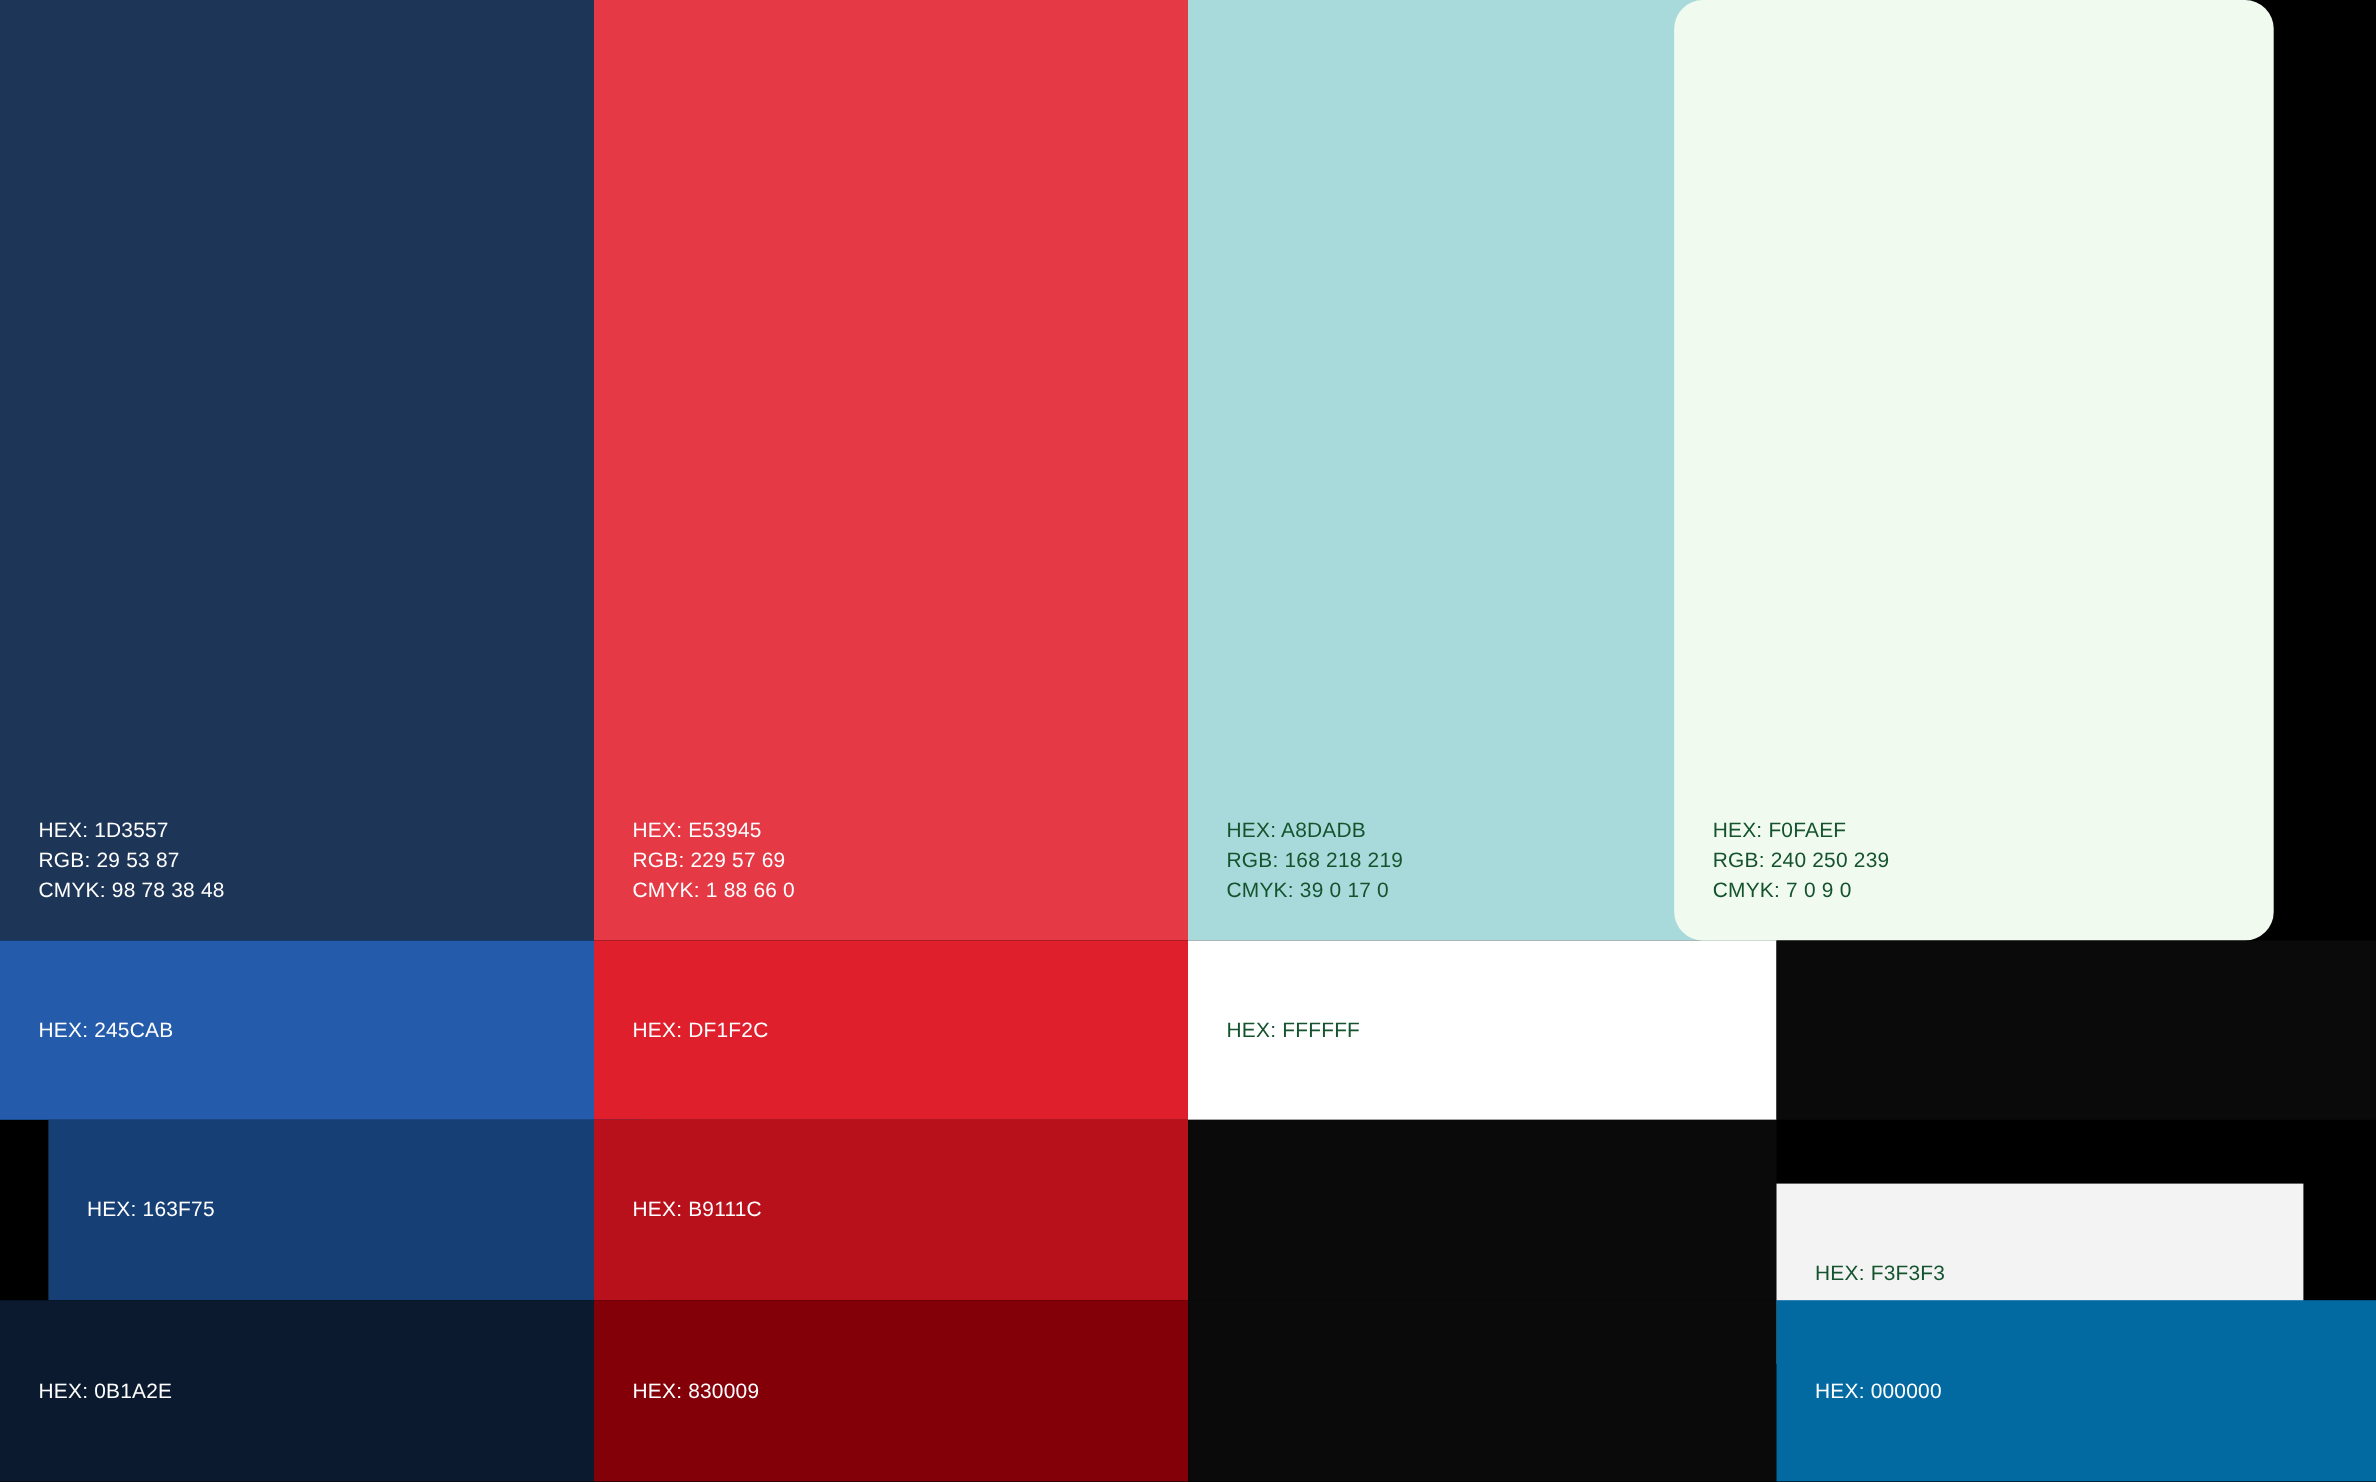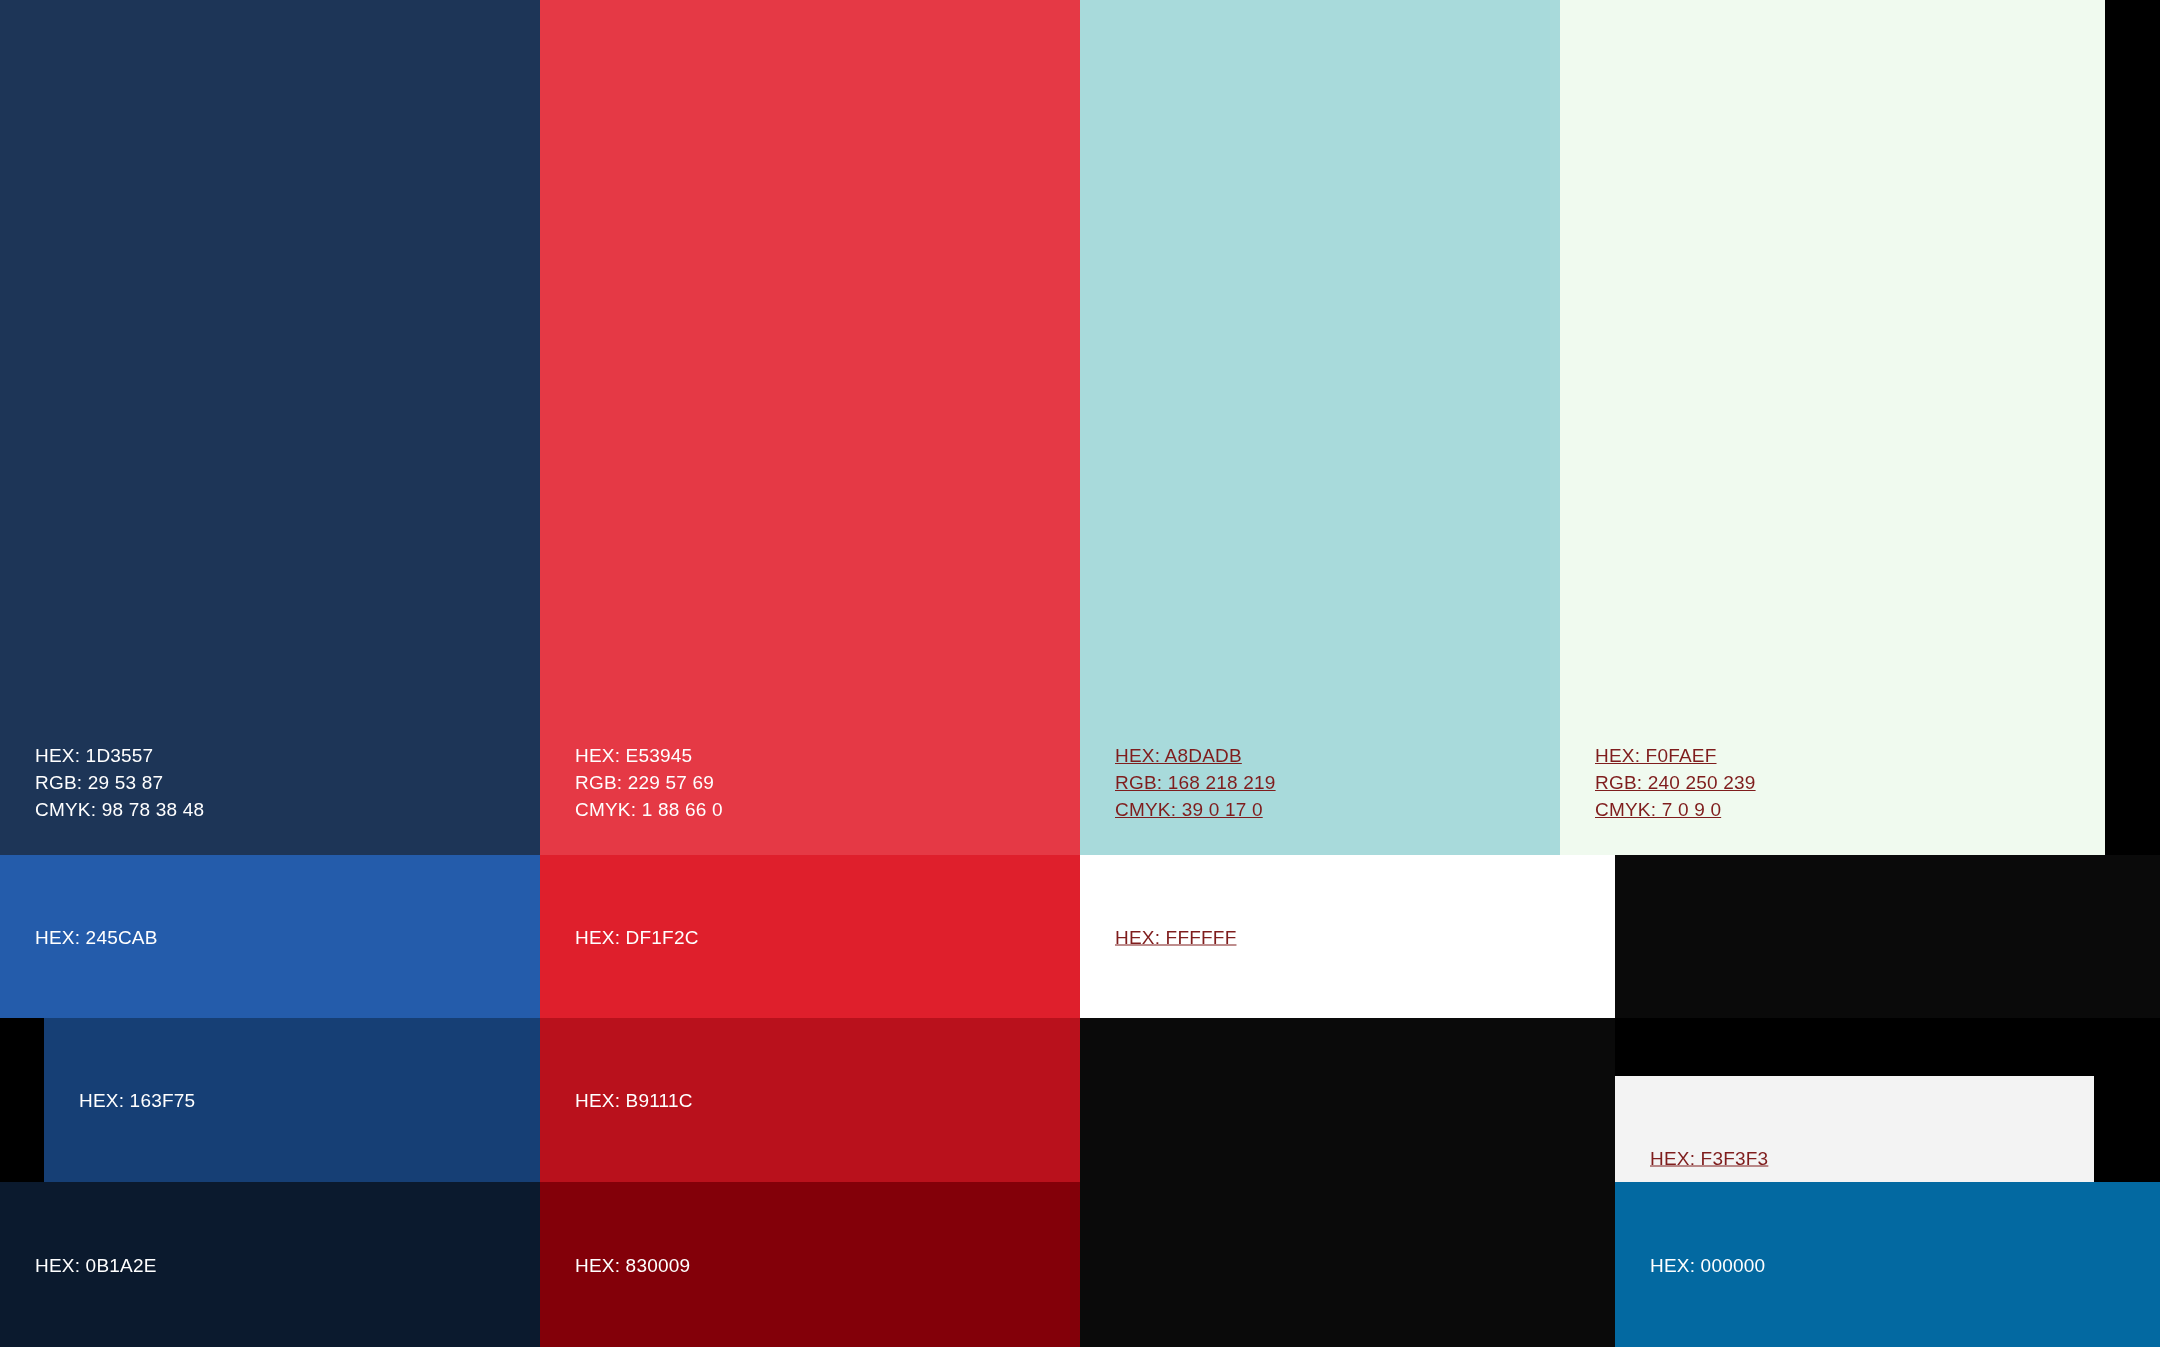--- a/index.html
+++ b/index.html
@@ -37,21 +37,21 @@
   }
   .tint-row .swatch-info {
     top: 50%;
     transform: translateY(-50%);
   }
   .tint-row .info-line {
     font-size: 19px;
     line-height: 27px;
   }
   .light-text .info-line { color: #ffffff; }
-  .dark-text  .info-line { color: #7f1d1d; text-decoration: underline; }
+  .dark-text  .info-line { color: #14532d; }
 </style>
 </head>
 <body>
 
 <div id="palette" style="width: 2160px; height: 1347px; background: rgb(0, 0, 0);">
     <div>
       <div class="swatch primary-row light-text" style="left: 0px; top: 0px; width: 540px; height: 855px; background: rgb(29, 53, 87);">
         <div class="swatch-info">
           <div class="info-line">HEX: 1D3557</div>
           <div class="info-line">RGB: 29 53 87</div>
@@ -65,21 +65,21 @@
           <div class="info-line">CMYK: 1 88 66 0</div>
         </div>
       </div>
       <div class="swatch primary-row dark-text" style="left: 1080px; top: 0px; width: 535px; height: 855px; background: rgb(168, 218, 219);">
         <div class="swatch-info">
           <div class="info-line">HEX: A8DADB</div>
           <div class="info-line">RGB: 168 218 219</div>
           <div class="info-line">CMYK: 39 0 17 0</div>
         </div>
       </div>
-      <div class="swatch primary-row dark-text" style="left: 1560px; top: 0px; width: 545px; height: 855px; background: rgb(240, 250, 239);">
+      <div class="swatch primary-row dark-text" style="left: 1522px; top: 0px; width: 545px; height: 855px; background: rgb(240, 250, 239); border-radius: 26px;">
         <div class="swatch-info">
           <div class="info-line">HEX: F0FAEF</div>
           <div class="info-line">RGB: 240 250 239</div>
           <div class="info-line">CMYK: 7 0 9 0</div>
         </div>
       </div>
     </div>
     <div>
       <div class="swatch tint-row light-text" style="left: 0px; top: 855px; width: 540px; height: 163px; background: rgb(36, 92, 171);">
         <div class="swatch-info">

